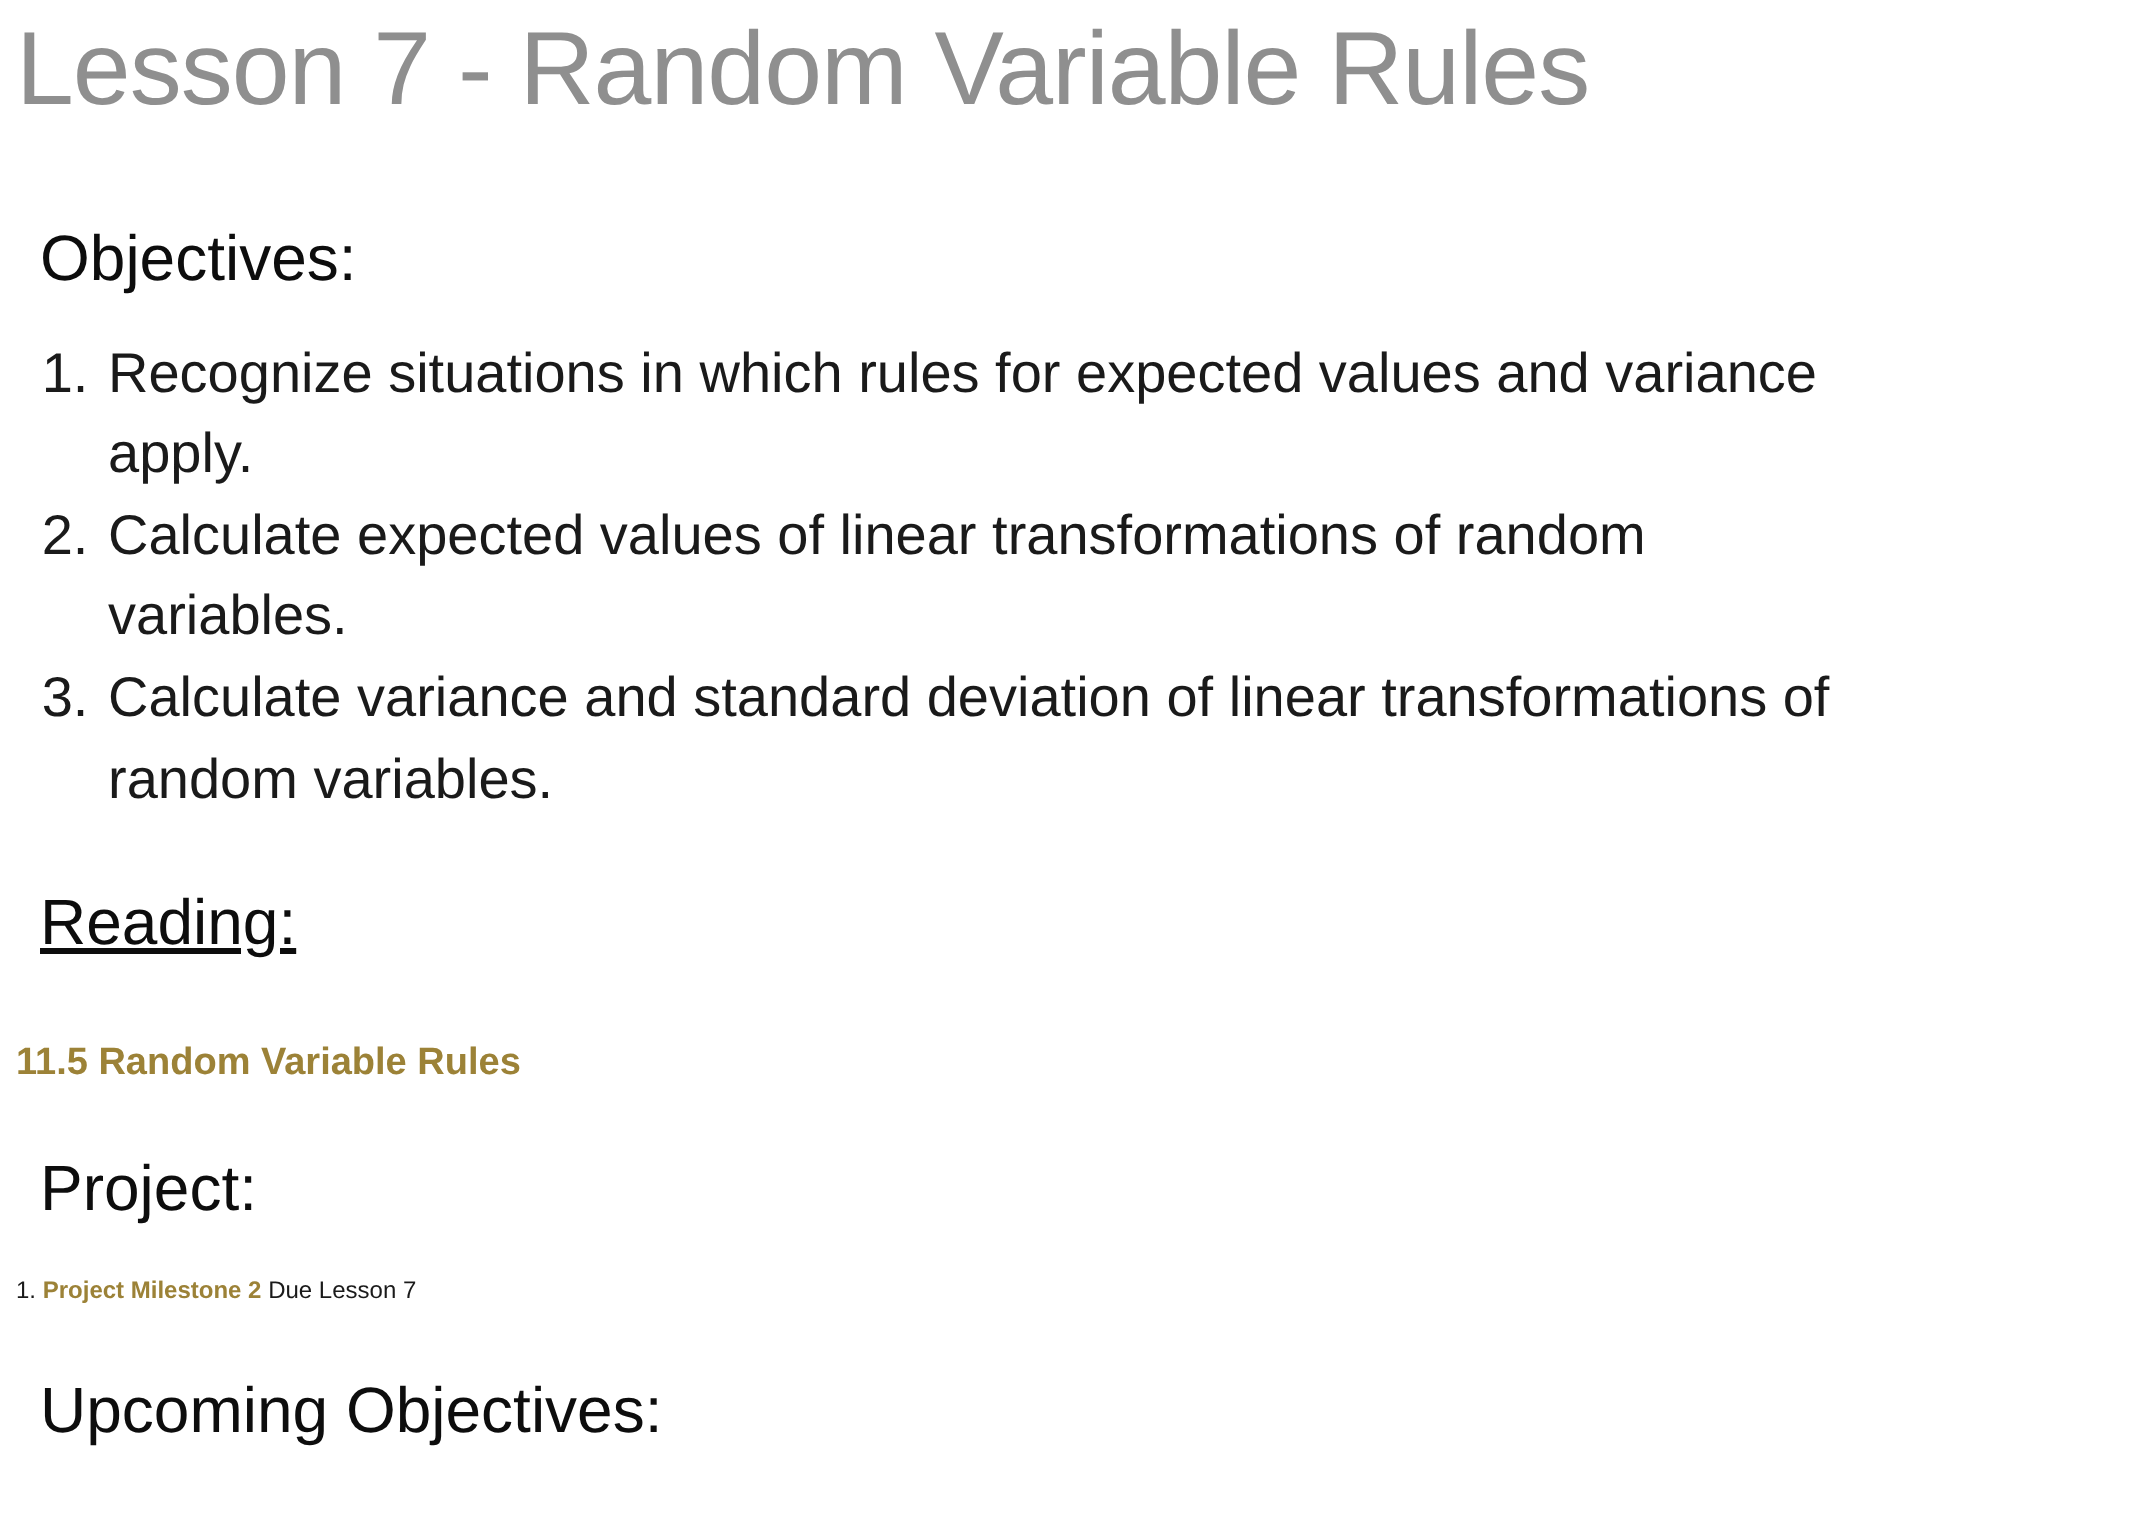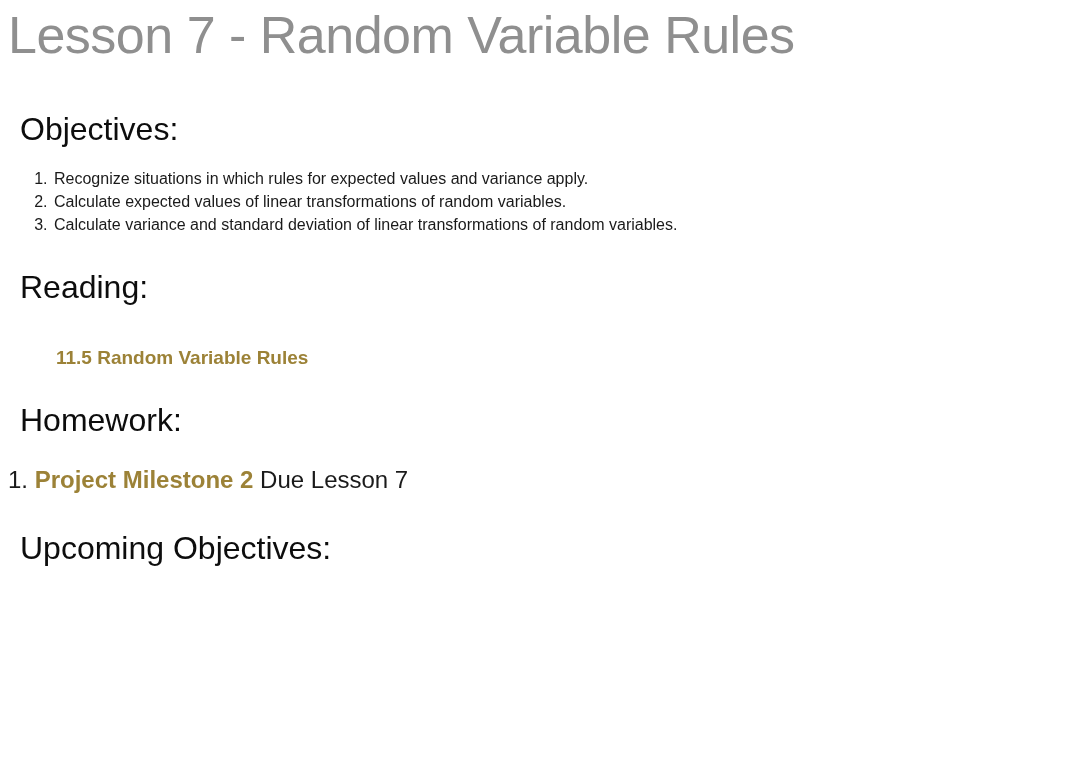--- a/index.html
+++ b/index.html
@@ -29,64 +29,63 @@
     white-space: nowrap;
   }
   .section-heading {
     font-size: 32px;
     font-weight: 400;
     color: #0d0d0d;
     margin: 12px;
     line-height: 1.2;
   }
   .heading-objectives { margin-top: 46px; }
-  .heading-reading { margin-top: 32px; }
+  .heading-reading { margin-top: 32px; text-decoration: underline; }
   .heading-homework { margin-top: 32px; }
   .heading-upcoming { margin-top: 32px; }
 
   .body-text {
     font-size: 19px;
     font-weight: 400;
     color: #1a1a1a;
     line-height: 1.3;
     margin: 0;
   }
   .section-label { margin-top: 26px; }
 
   ol.objectives {
     margin: 18px 0 0 0;
     padding-left: 44px;
     list-style-type: decimal;
   }
   ol.objectives li {
-    font-size: 16px;
+    font-size: 28px;
     line-height: 1.45;
     color: #1a1a1a;
     padding-left: 2px;
   }
 
   .link {
     color: #9c8237;
     font-weight: bold;
     text-decoration: none;
   }
   .reading-link {
     display: inline-block;
     font-size: 19px;
     margin-top: 28px;
-    margin-left: 48px;
   }
 
   .hw-list {
     margin: 24px 0 0 0;
     padding: 0;
     list-style: none;
   }
   .hw-item {
-    font-size: 24px;
+    font-size: 12px;
     line-height: 1.4;
     color: #1a1a1a;
   }
   .hw-num { color: #1a1a1a; }
 
   ul.upcoming {
     margin: 22px 0 0 0;
     padding-left: 40px;
     list-style-type: disc;
   }
@@ -110,21 +109,21 @@
   <ol class="objectives">
     <li>Recognize situations in which rules for expected values and variance apply.</li>
     <li>Calculate expected values of linear transformations of random variables.</li>
     <li>Calculate variance and standard deviation of linear transformations of random variables.</li>
   </ol>
 
   <h2 class="section-heading heading-reading">Reading:</h2>
 
   <a href="#" class="link reading-link">11.5 Random Variable Rules</a>
 
-  <h2 class="section-heading heading-homework">Homework:</h2>
+  <h2 class="section-heading heading-homework">Project:</h2>
 
   <ol class="hw-list">
     <li class="hw-item">
       <span class="hw-num">1.</span>
       <a href="#" class="link">Project Milestone 2</a>
       <span class="plain">Due Lesson 7</span>
     </li>
   </ol>
 
   <h2 class="section-heading heading-upcoming">Upcoming Objectives:</h2>

